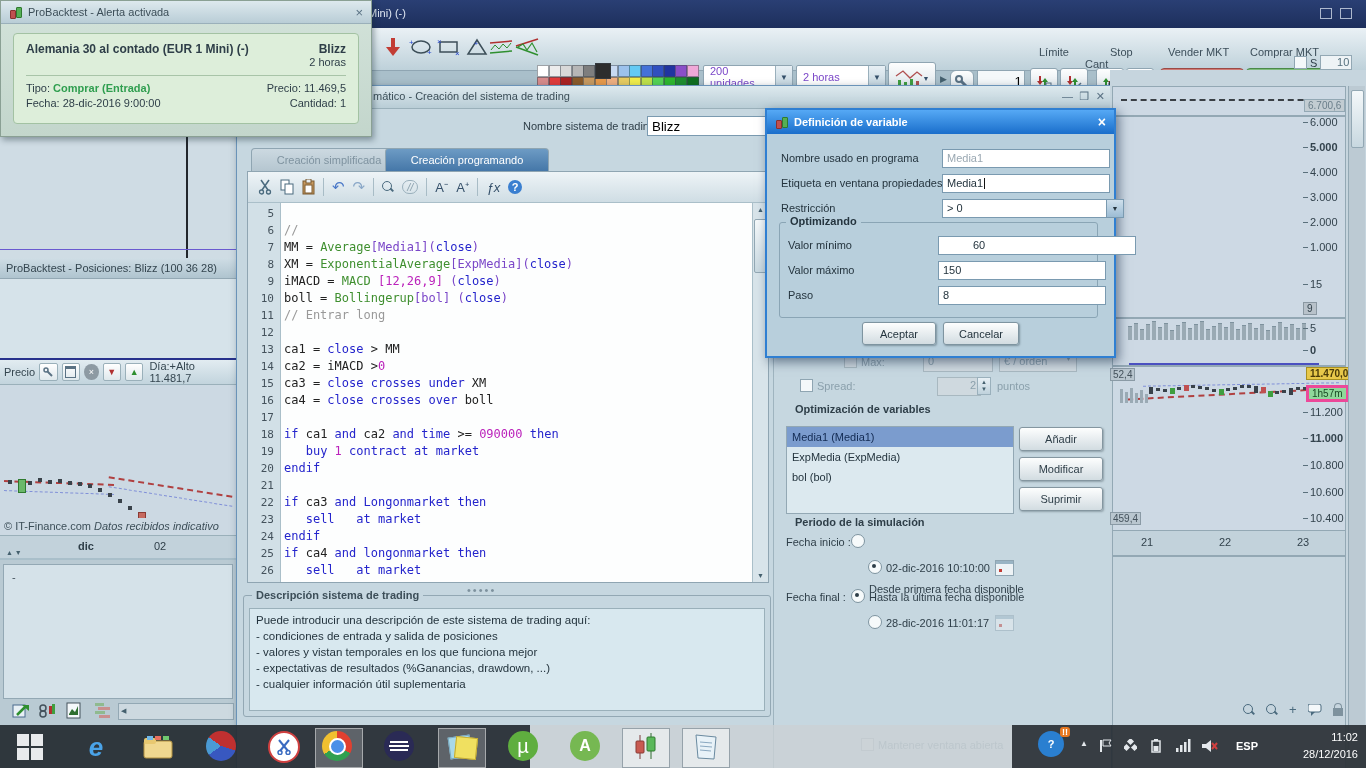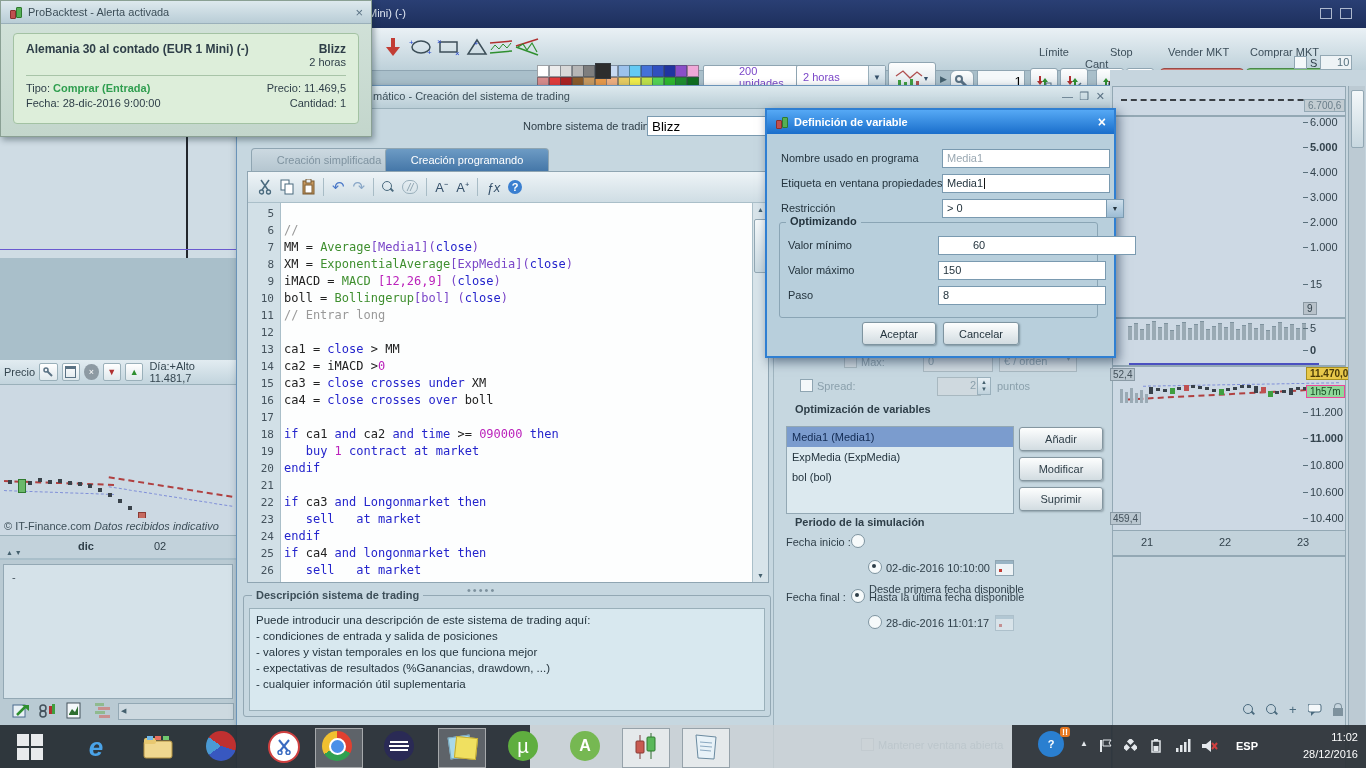--- a/index.html
+++ b/index.html
@@ -209,21 +209,21 @@
         <span class="sw" style="left: 69px; top: 12px; background: rgb(240, 176, 128);"></span>
         <span class="sw" style="left: 80.5px; top: 12px; background: rgb(232, 204, 96);"></span>
         <span class="sw" style="left: 92px; top: 12px; background: rgb(242, 238, 74);"></span>
         <span class="sw" style="left: 103.5px; top: 12px; background: rgb(191, 226, 74);"></span>
         <span class="sw" style="left: 115px; top: 12px; background: rgb(85, 212, 85);"></span>
         <span class="sw" style="left: 126.5px; top: 12px; background: rgb(46, 184, 46);"></span>
         <span class="sw" style="left: 138px; top: 12px; background: rgb(31, 143, 47);"></span>
         <span class="sw" style="left: 149.5px; top: 12px; background: rgb(15, 111, 31);"></span>
       </div>
 
-    <div class="combo" style="left:703px;top:37px;width:88px;padding-left:29px;">
+    <div class="combo" style="left:703px;top:37px;width:88px;">
       <span class="cv">200 unidades</span>
       <span class="carr">▼</span>
     </div>
     <div class="combo" style="left:796px;top:37px;width:88px;">
       <span class="cv">2 horas</span>
       <span class="carr">▼</span>
     </div>
 
     <div class="sqbtn" style="left:888px;top:34px;width:46px;height:30px;">
       <svg width="28" height="20">
@@ -315,20 +315,25 @@
         <circle cx="6" cy="5" r="3.5" fill="none" stroke="#2a6fd0" stroke-width="2"></circle>
         <circle cx="12" cy="9" r="2.5" fill="none" stroke="#2a6fd0" stroke-width="2"></circle>
       </svg>
   </div>
 
   <div class="abs" id="lchart1">
     <div class="abs" style="left:186px;top:0;width:2px;height:122px;background:#22262c;"></div>
     <div class="abs" style="left:0;top:113px;width:236px;height:1px;background:#6a5ad0;"></div>
   </div>
 
+  <div class="abs" id="posic">
+    <div class="panel-title" style="height:20px;">
+      <span>ProBacktest - Posiciones: Blizz (100 36 28)</span>
+    </div>
+  </div>
 
   <div class="abs" id="precio">
     <div class="ptool">
       <span style="color:#34454f;">Precio</span>
       <span class="minibtn">
           <svg width="10" height="10">
             <circle cx="3" cy="3" r="2" fill="none" stroke="#5a7284" stroke-width="1.5"></circle>
             <line x1="4" y1="4" x2="9" y2="9" stroke="#5a7284" stroke-width="2"></line>
           </svg>
         </span>
@@ -675,21 +680,21 @@
     <span class="axlbl" style="top:71px;font-weight:bold;">5.000</span>
     <span class="axlbl" style="top:96px;">4.000</span>
     <span class="axlbl" style="top:121px;">3.000</span>
     <span class="axlbl" style="top:146px;">2.000</span>
     <span class="axlbl" style="top:171px;">1.000</span>
     <span class="axlbl" style="top:208px;">15</span>
     <span class="tagbox" style="left:193px;top:232px;background:#b8c2ca;border:1px solid #8a98a2;color:#33434d;padding:0 3px;">9</span>
     <span class="axlbl" style="top:252px;">5</span>
     <span class="axlbl" style="top:274px;font-weight:bold;">0</span>
     <span class="tagbox" style="left:196px;top:297px;background:#e8c84a;border:1px solid #a89020;color:#4a3a08;padding:0 3px;font-weight:bold;">11.470,0</span>
-    <span class="tagbox" style="left:196px;top:315px;background:#8fd89a;border:1px solid #ec4899;color:#1a4a24;padding:0 3px;">1h57m</span>
+    <span class="tagbox" style="left:196px;top:315px;background:#8fd89a;border:3px solid #ec4899;color:#1a4a24;padding:0 3px;">1h57m</span>
     <span class="axlbl" style="top:336px;">11.200</span>
     <span class="axlbl" style="top:362px;font-weight:bold;">11.000</span>
     <span class="axlbl" style="top:389px;">10.800</span>
     <span class="axlbl" style="top:416px;">10.600</span>
     <span class="axlbl" style="top:442px;">10.400</span>
     <span class="tagbox" style="left:0px;top:298px;background:#b9c6cf;border:1px solid #8a9aa5;color:#44525c;padding:0 2px;">52,4</span>
     <span class="tagbox" style="left:0px;top:442px;background:#b9c6cf;border:1px solid #8a9aa5;color:#44525c;padding:0 2px;">459,4</span>
 
     <div class="abs" style="left:238px;top:16px;width:16px;height:668px;background:#bccad3;border-left:1px solid #93a8b4;">
       <div class="abs" style="left:2px;top:4px;width:11px;height:56px;background:linear-gradient(#f4f8fa,#c8d8e0);border:1px solid #93a8b4;border-radius:2px;"></div>

